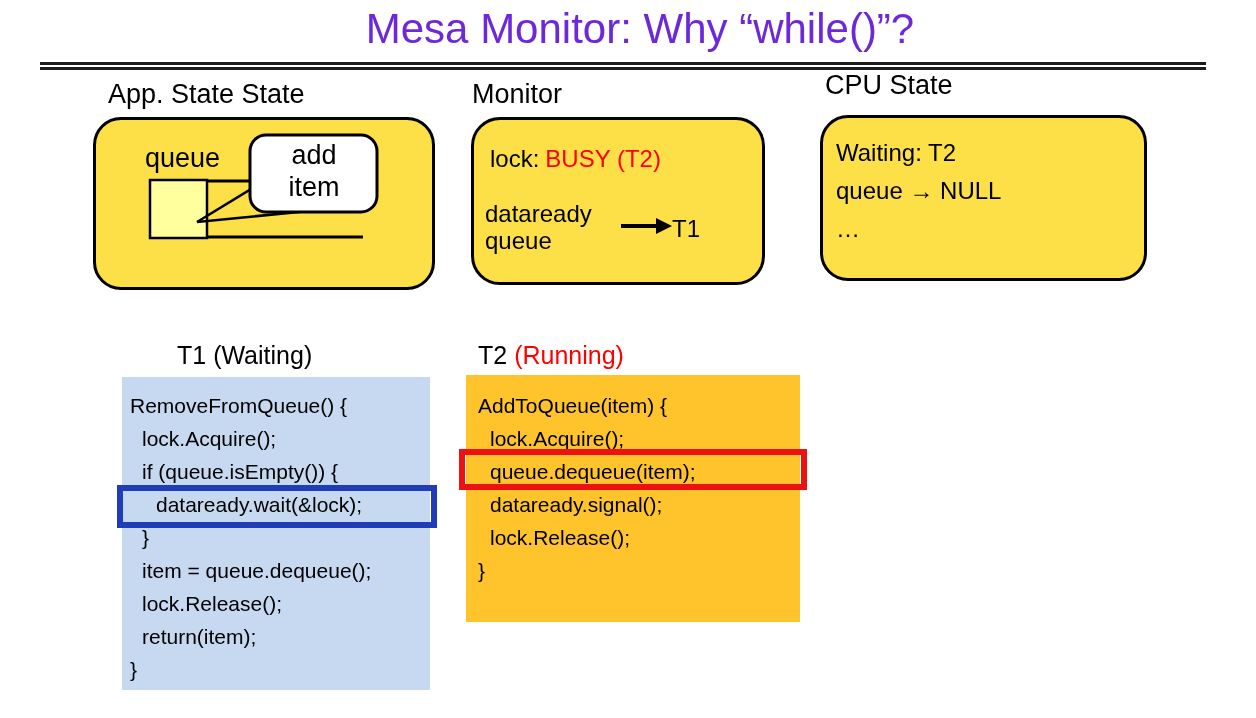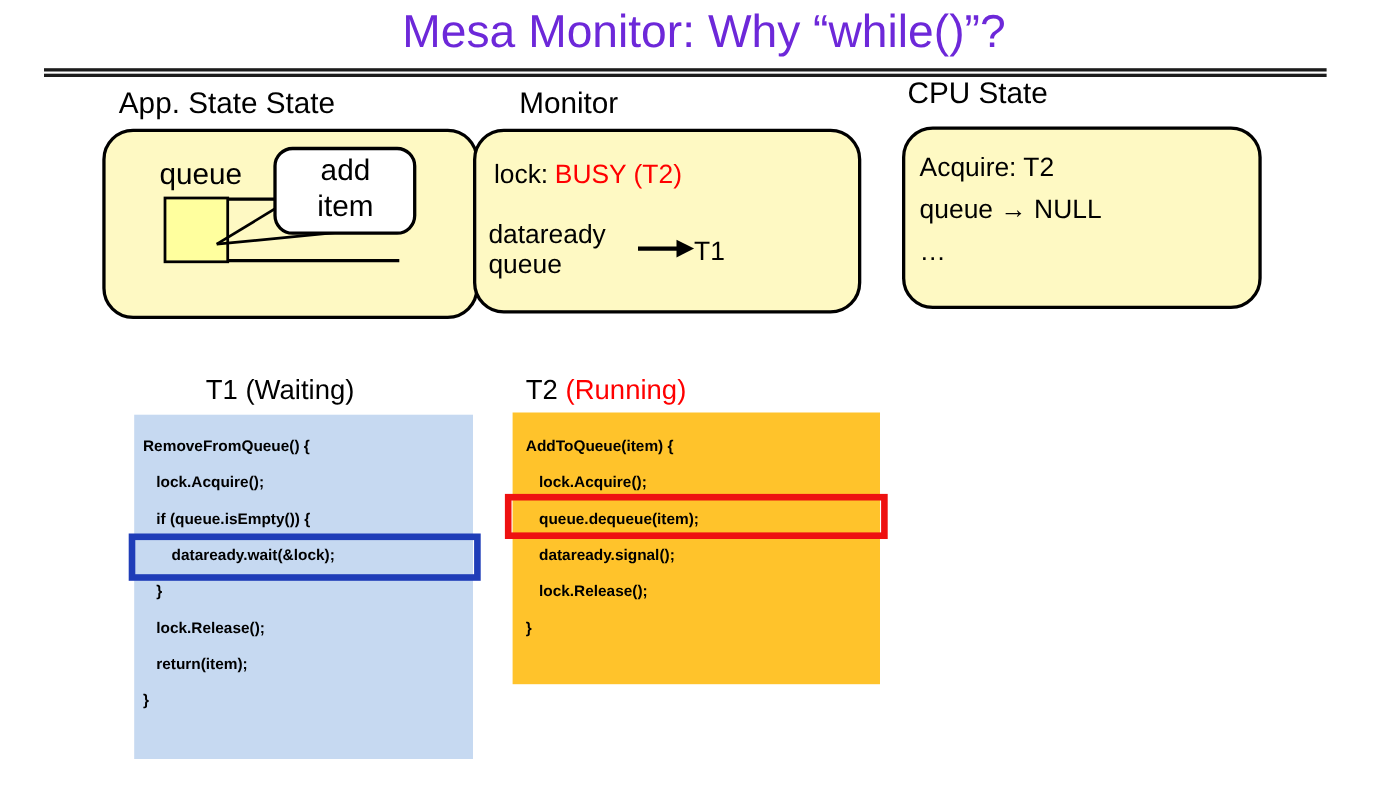--- a/index.html
+++ b/index.html
@@ -7,36 +7,36 @@
         font-family:"Liberation Sans",sans-serif;color:#000;overflow:hidden;}
 
   .title{position:absolute;top:5px;left:0;width:1256px;text-align:center;
          font-size:42px;line-height:48px;color:#6d28d9;padding-left:12px;}
 
   .dbl-rule{position:absolute;left:40px;top:62px;width:1166px;height:2px;
             border-top:3px solid #1c1c1c;border-bottom:3px solid #1c1c1c;}
 
   .panel-label{position:absolute;font-size:27px;color:#000;white-space:nowrap;}
 
-  .rbox{position:absolute;border:3px solid #000;border-radius:28px;background:#fef9c3;
+  .rbox{position:absolute;border:3px solid #000;border-radius:28px;background:#fde047;
         box-sizing:border-box;}
 
   .mon-line1{position:absolute;left:16px;top:25px;font-size:24px;white-space:nowrap;}
   .mon-lock-val{color:#ff0000;margin-left:6px;}
   .mon-cv{position:absolute;left:11px;top:80px;font-size:24px;line-height:27px;}
   .mon-t1{position:absolute;left:198px;top:95px;font-size:24px;}
   .mon-arrow{position:absolute;left:145px;top:95px;}
 
   .cpu-lines{position:absolute;left:13px;top:16px;font-size:24px;line-height:38px;white-space:nowrap;}
 
   .thread-label{position:absolute;font-size:25px;white-space:nowrap;}
   .red{color:#ff0000;text-align:right;}
 
-  .codeblock{position:absolute;box-sizing:border-box;font-weight:bold;
-             font-size:14px;line-height:33px;white-space:nowrap;}
+  .codeblock{position:absolute;box-sizing:border-box;font-weight:normal;
+             font-size:21px;line-height:33px;white-space:nowrap;}
   .t1block{left:122px;top:377px;width:308px;height:313px;background:#c6d9f1;
            padding:12px 0 0 8px;}
   .t2block{left:466px;top:375px;width:334px;height:247px;background:#ffc32b;
            padding:14px 15px 0 12px;}
   .ind0{padding-left:0;}
   .ind1{padding-left:12px;}
   .ind2{padding-left:26px;}
 
   .hl{position:absolute;box-sizing:border-box;background:transparent;}
   .hl-blue{left:117px;top:485px;width:320px;height:43px;border:6px solid #1f3db8;}
@@ -63,52 +63,53 @@
       <line x1="111" y1="117" x2="267" y2="117" stroke="#000" stroke-width="3"></line>
       <rect x="54" y="60" width="57" height="58" fill="#ffff9e" stroke="#000" stroke-width="2.5"></rect>
       <line x1="101" y1="102" x2="170" y2="60" stroke="#000" stroke-width="2.5"></line>
       <line x1="101" y1="102" x2="243" y2="88" stroke="#000" stroke-width="2.5"></line>
       <rect x="154" y="15" width="127" height="77" rx="16" fill="#fff" stroke="#000" stroke-width="3"></rect>
       <text x="218" y="44" font-size="27" fill="#000" text-anchor="middle">add</text>
       <text x="218" y="76" font-size="27" fill="#000" text-anchor="middle">item</text>
     </svg>
   </div>
 
-  <div class="rbox" style="left:430px;top:117px;width:353px;height:168px;">
+  <div class="rbox" style="left:471px;top:117px;width:294px;height:168px;border-radius:29px;">
     <div class="mon-line1">
       <span>lock:</span><span class="mon-lock-val">BUSY (T2)</span>
     </div>
     <div class="mon-cv">
       <div>dataready</div>
       <div>queue</div>
     </div>
     <svg class="mon-arrow" width="55" height="22" viewBox="0 0 55 22">
       <line x1="2" y1="11" x2="38" y2="11" stroke="#000" stroke-width="4"></line>
       <polygon points="37,3 53,11 37,19" fill="#000"></polygon>
     </svg>
     <div class="mon-t1">T1</div>
   </div>
 
   <div class="rbox" style="left:820px;top:115px;width:327px;height:166px;">
     <div class="cpu-lines">
-      <div>Acquire: T2</div>
+      <div>Waiting: T2</div>
       <div>queue → NULL</div>
       <div>…</div>
     </div>
   </div>
 
-  <div class="thread-label" style="left:177px;top:341px;margin-left:10px;">
+  <div class="thread-label" style="left:177px;top:341px;">
     <span>T1 </span><span>(Waiting)</span>
   </div>
   <div class="codeblock t1block">
     <div class="ind0">RemoveFromQueue() {</div>
     <div class="ind1">lock.Acquire();</div>
     <div class="ind1">if (queue.isEmpty()) {</div>
     <div class="ind2">dataready.wait(&amp;lock);</div>
     <div class="ind1">}</div>
+    <div class="ind1">item = queue.dequeue();</div>
     <div class="ind1">lock.Release();</div>
     <div class="ind1">return(item);</div>
     <div class="ind0">}</div>
   </div>
   <div class="hl hl-blue"></div>
 
   <div class="thread-label" style="left:478px;top:341px;">
     <span>T2 </span><span class="red">(Running)</span>
   </div>
   <div class="codeblock t2block">

